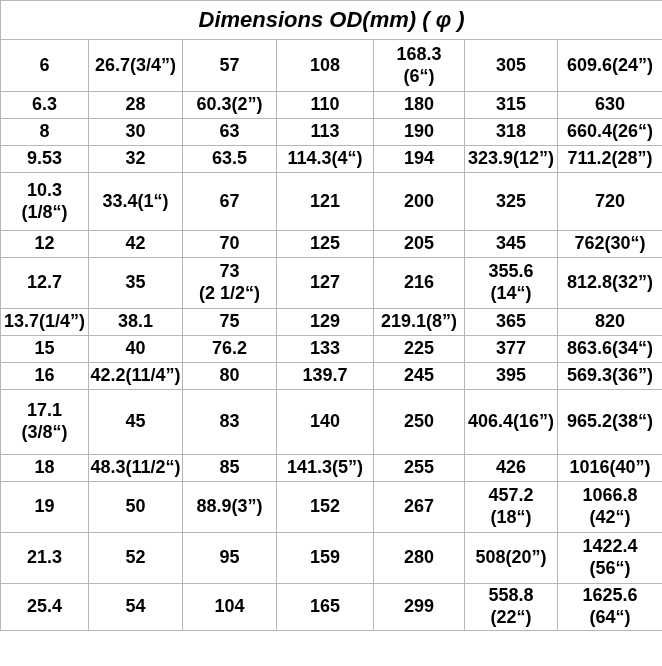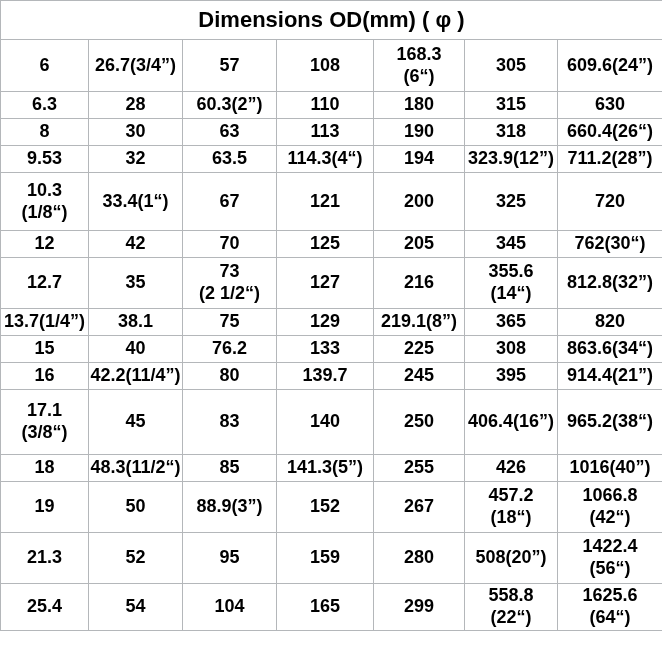--- a/index.html
+++ b/index.html
@@ -29,20 +29,21 @@
     padding: 1px 0;
     white-space: pre-line;
     overflow: hidden;
     font-family: "Liberation Sans", sans-serif;
   }
   table.dim-table td.title-cell {
     font-size: 22px;
     height: 36px;
     line-height: 1.1;
     white-space: nowrap;
+    font-style: italic;
   }
 </style>
 </head>
 <body>
 
 <table class="dim-table">
   <colgroup>
     <col style="width:88px">
     <col style="width:94px">
     <col style="width:94px">
@@ -132,31 +133,31 @@
         <td>219.1(8”)</td>
         <td>365</td>
         <td>820</td>
       </tr>
       <tr style="height: 27px;">
         <td>15</td>
         <td>40</td>
         <td>76.2</td>
         <td>133</td>
         <td>225</td>
-        <td>308</td>
+        <td>377</td>
         <td>863.6(34“)</td>
       </tr>
       <tr style="height: 27px;">
         <td>16</td>
         <td>42.2(11/4”)</td>
         <td>80</td>
         <td>139.7</td>
         <td>245</td>
         <td>395</td>
-        <td>914.4(21”)</td>
+        <td>569.3(36”)</td>
       </tr>
       <tr style="height: 65px;">
         <td>17.1
 (3/8“)</td>
         <td>45</td>
         <td>83</td>
         <td>140</td>
         <td>250</td>
         <td>406.4(16”)</td>
         <td>965.2(38“)</td>

